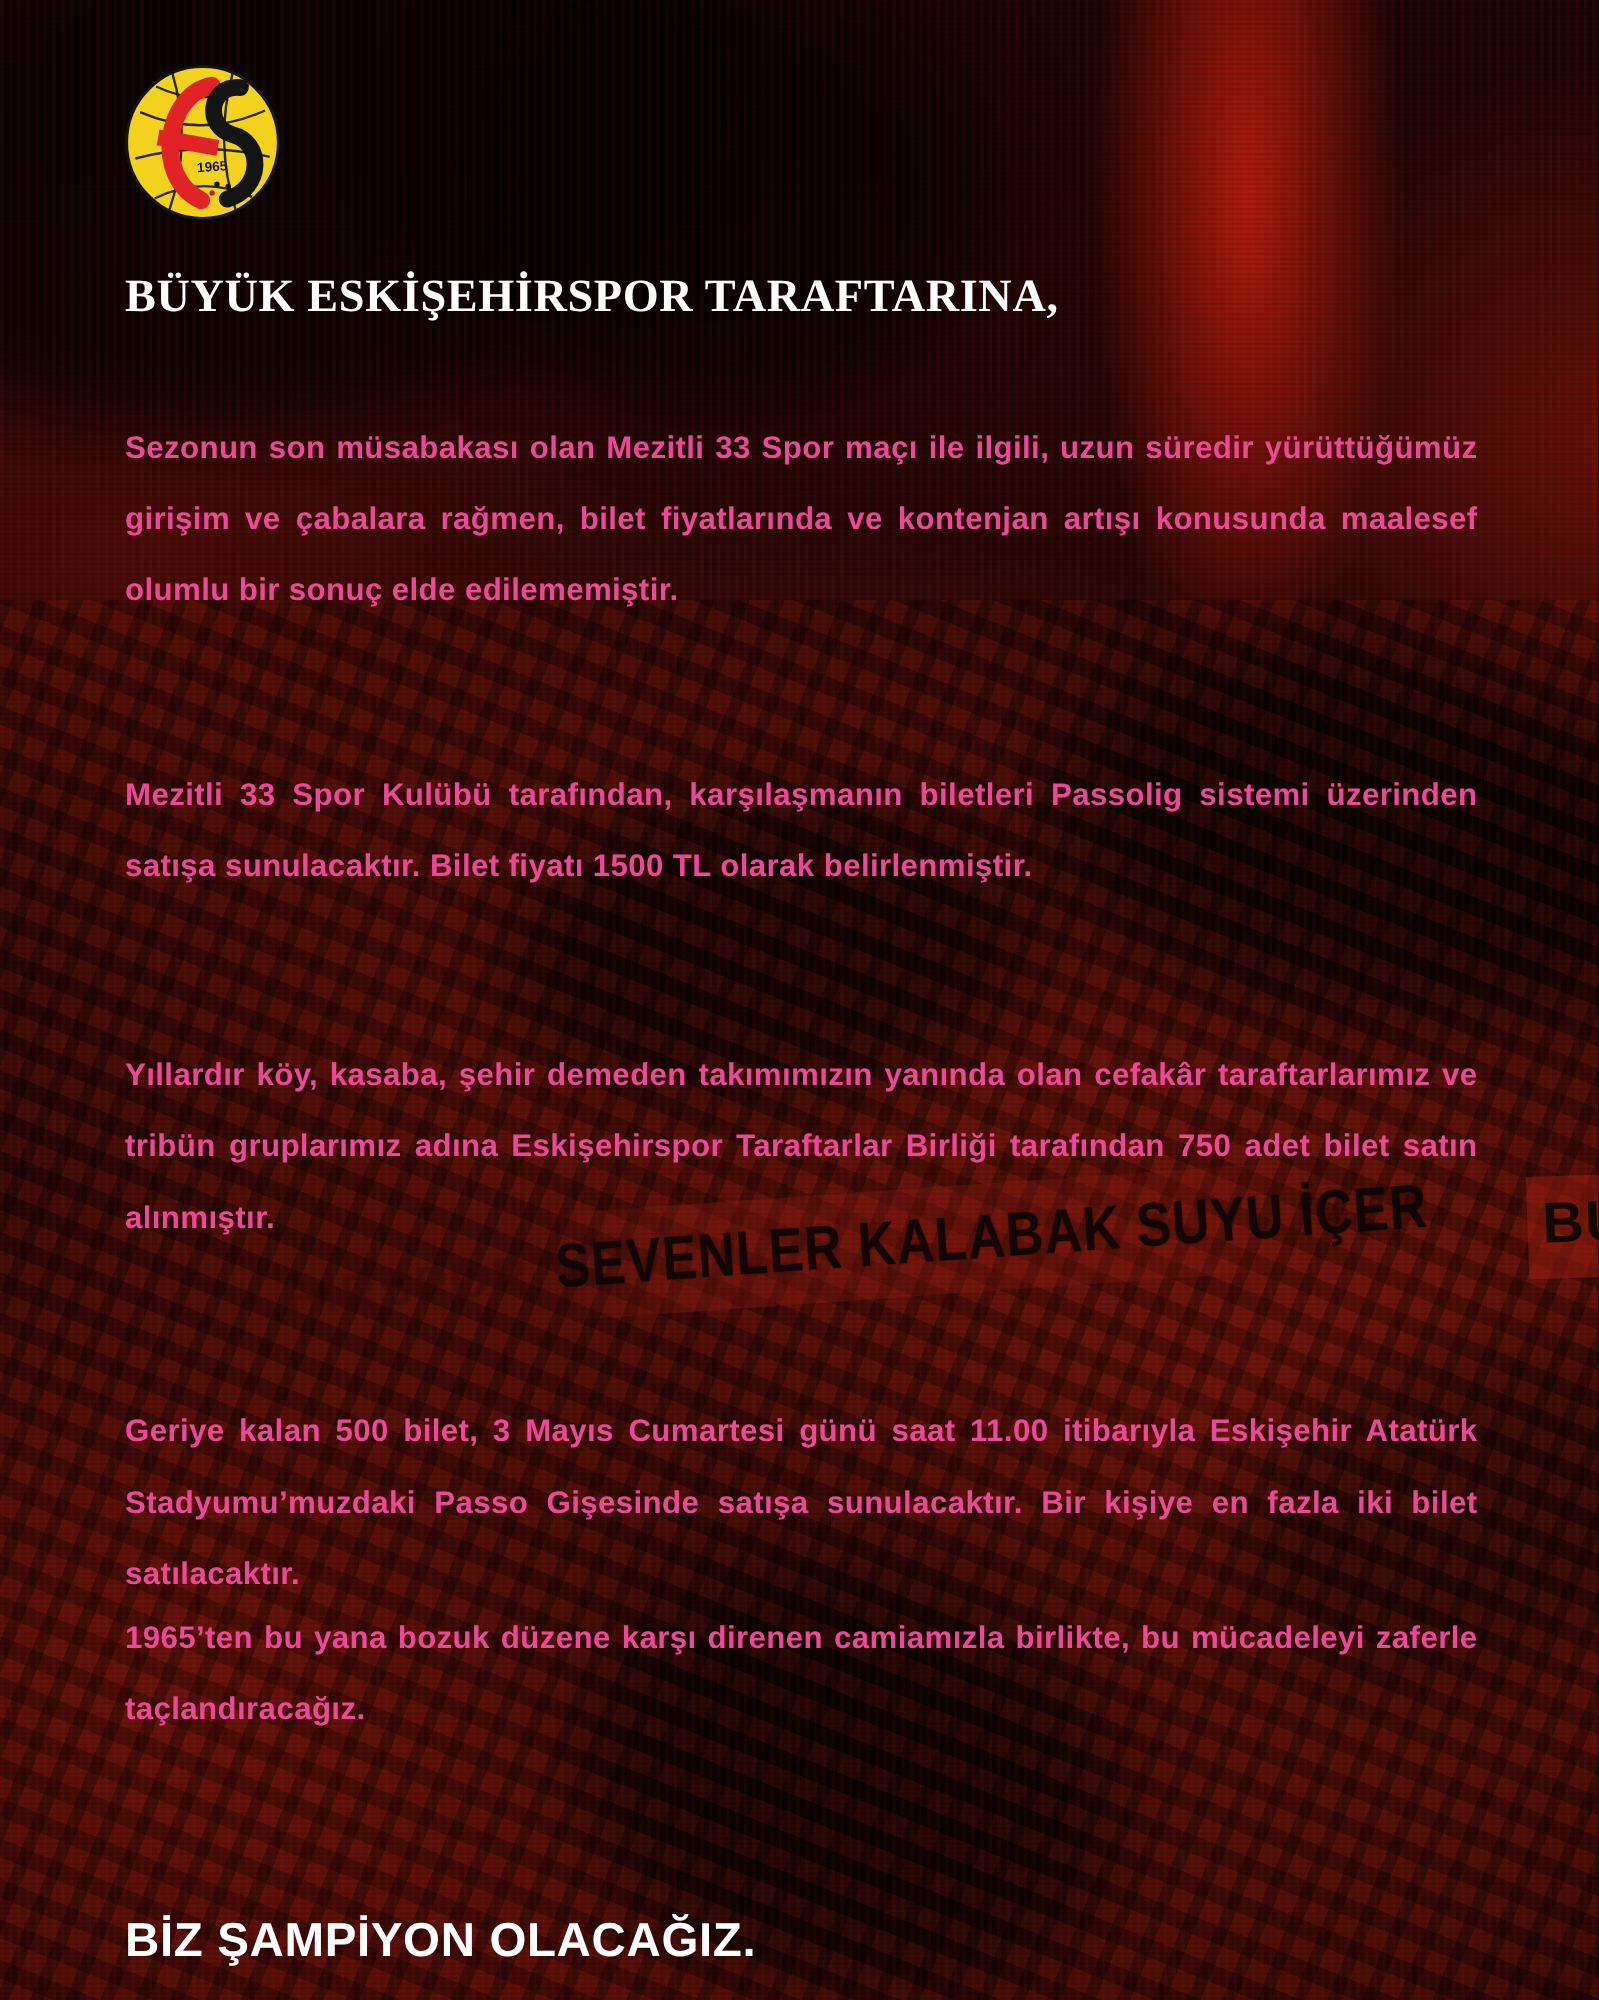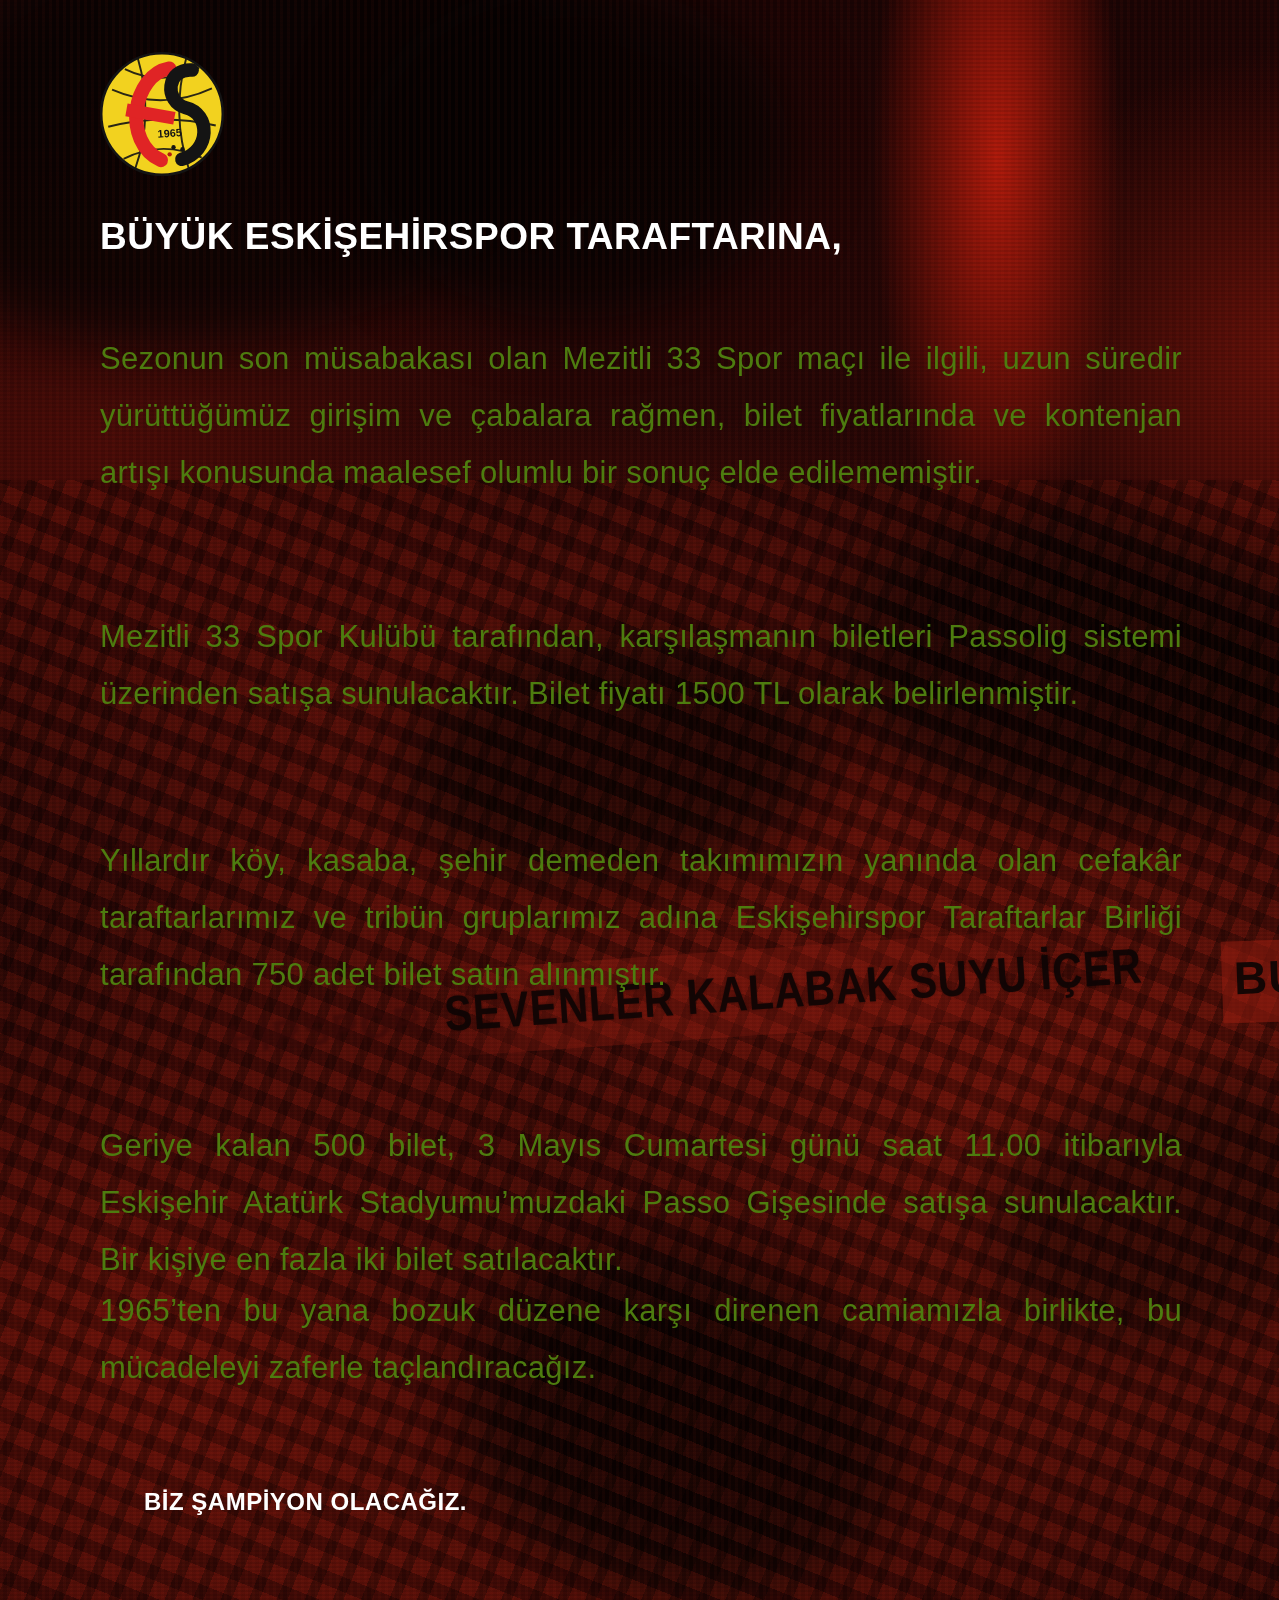--- a/index.html
+++ b/index.html
@@ -76,27 +76,28 @@
 
   
   .crest {
     position: absolute; left: 98px; top: 50px; width: 128px; height: 128px; z-index: 10;
   }
   .headline {
     position: absolute; left: 100px; z-index: 10;
     color: #ffffff; font-weight: 700; font-size: 37px; letter-spacing: .5px;
     white-space: nowrap;
   }
-  .h-top { top: 216px; }
-  .h-bottom { top: 1488px; font-size: 24px; margin-left: 44px; }
+  .h-top { top: 216px; font-family: Liberation Serif, serif; }
+  .h-bottom { top: 1532px; font-size: 38px; }
   .para {
     position: absolute; left: 100px; width: 1082px; z-index: 10;
-    color: #4d7c0f;
-    font-size: 31px; line-height: 57px; letter-spacing: .3px;
+    color: #ec4899;
+    font-size: 25px; line-height: 57px; letter-spacing: .3px;
     text-align: justify;
+    font-weight: bold;
   }
   .p1 { top: 330px; }
   .p2 { top: 608px; }
   .p3 { top: 832px; }
   .p4 { top: 1117px; }
   .p5 { top: 1282px; }
 </style>
 </head>
 <body>
 

